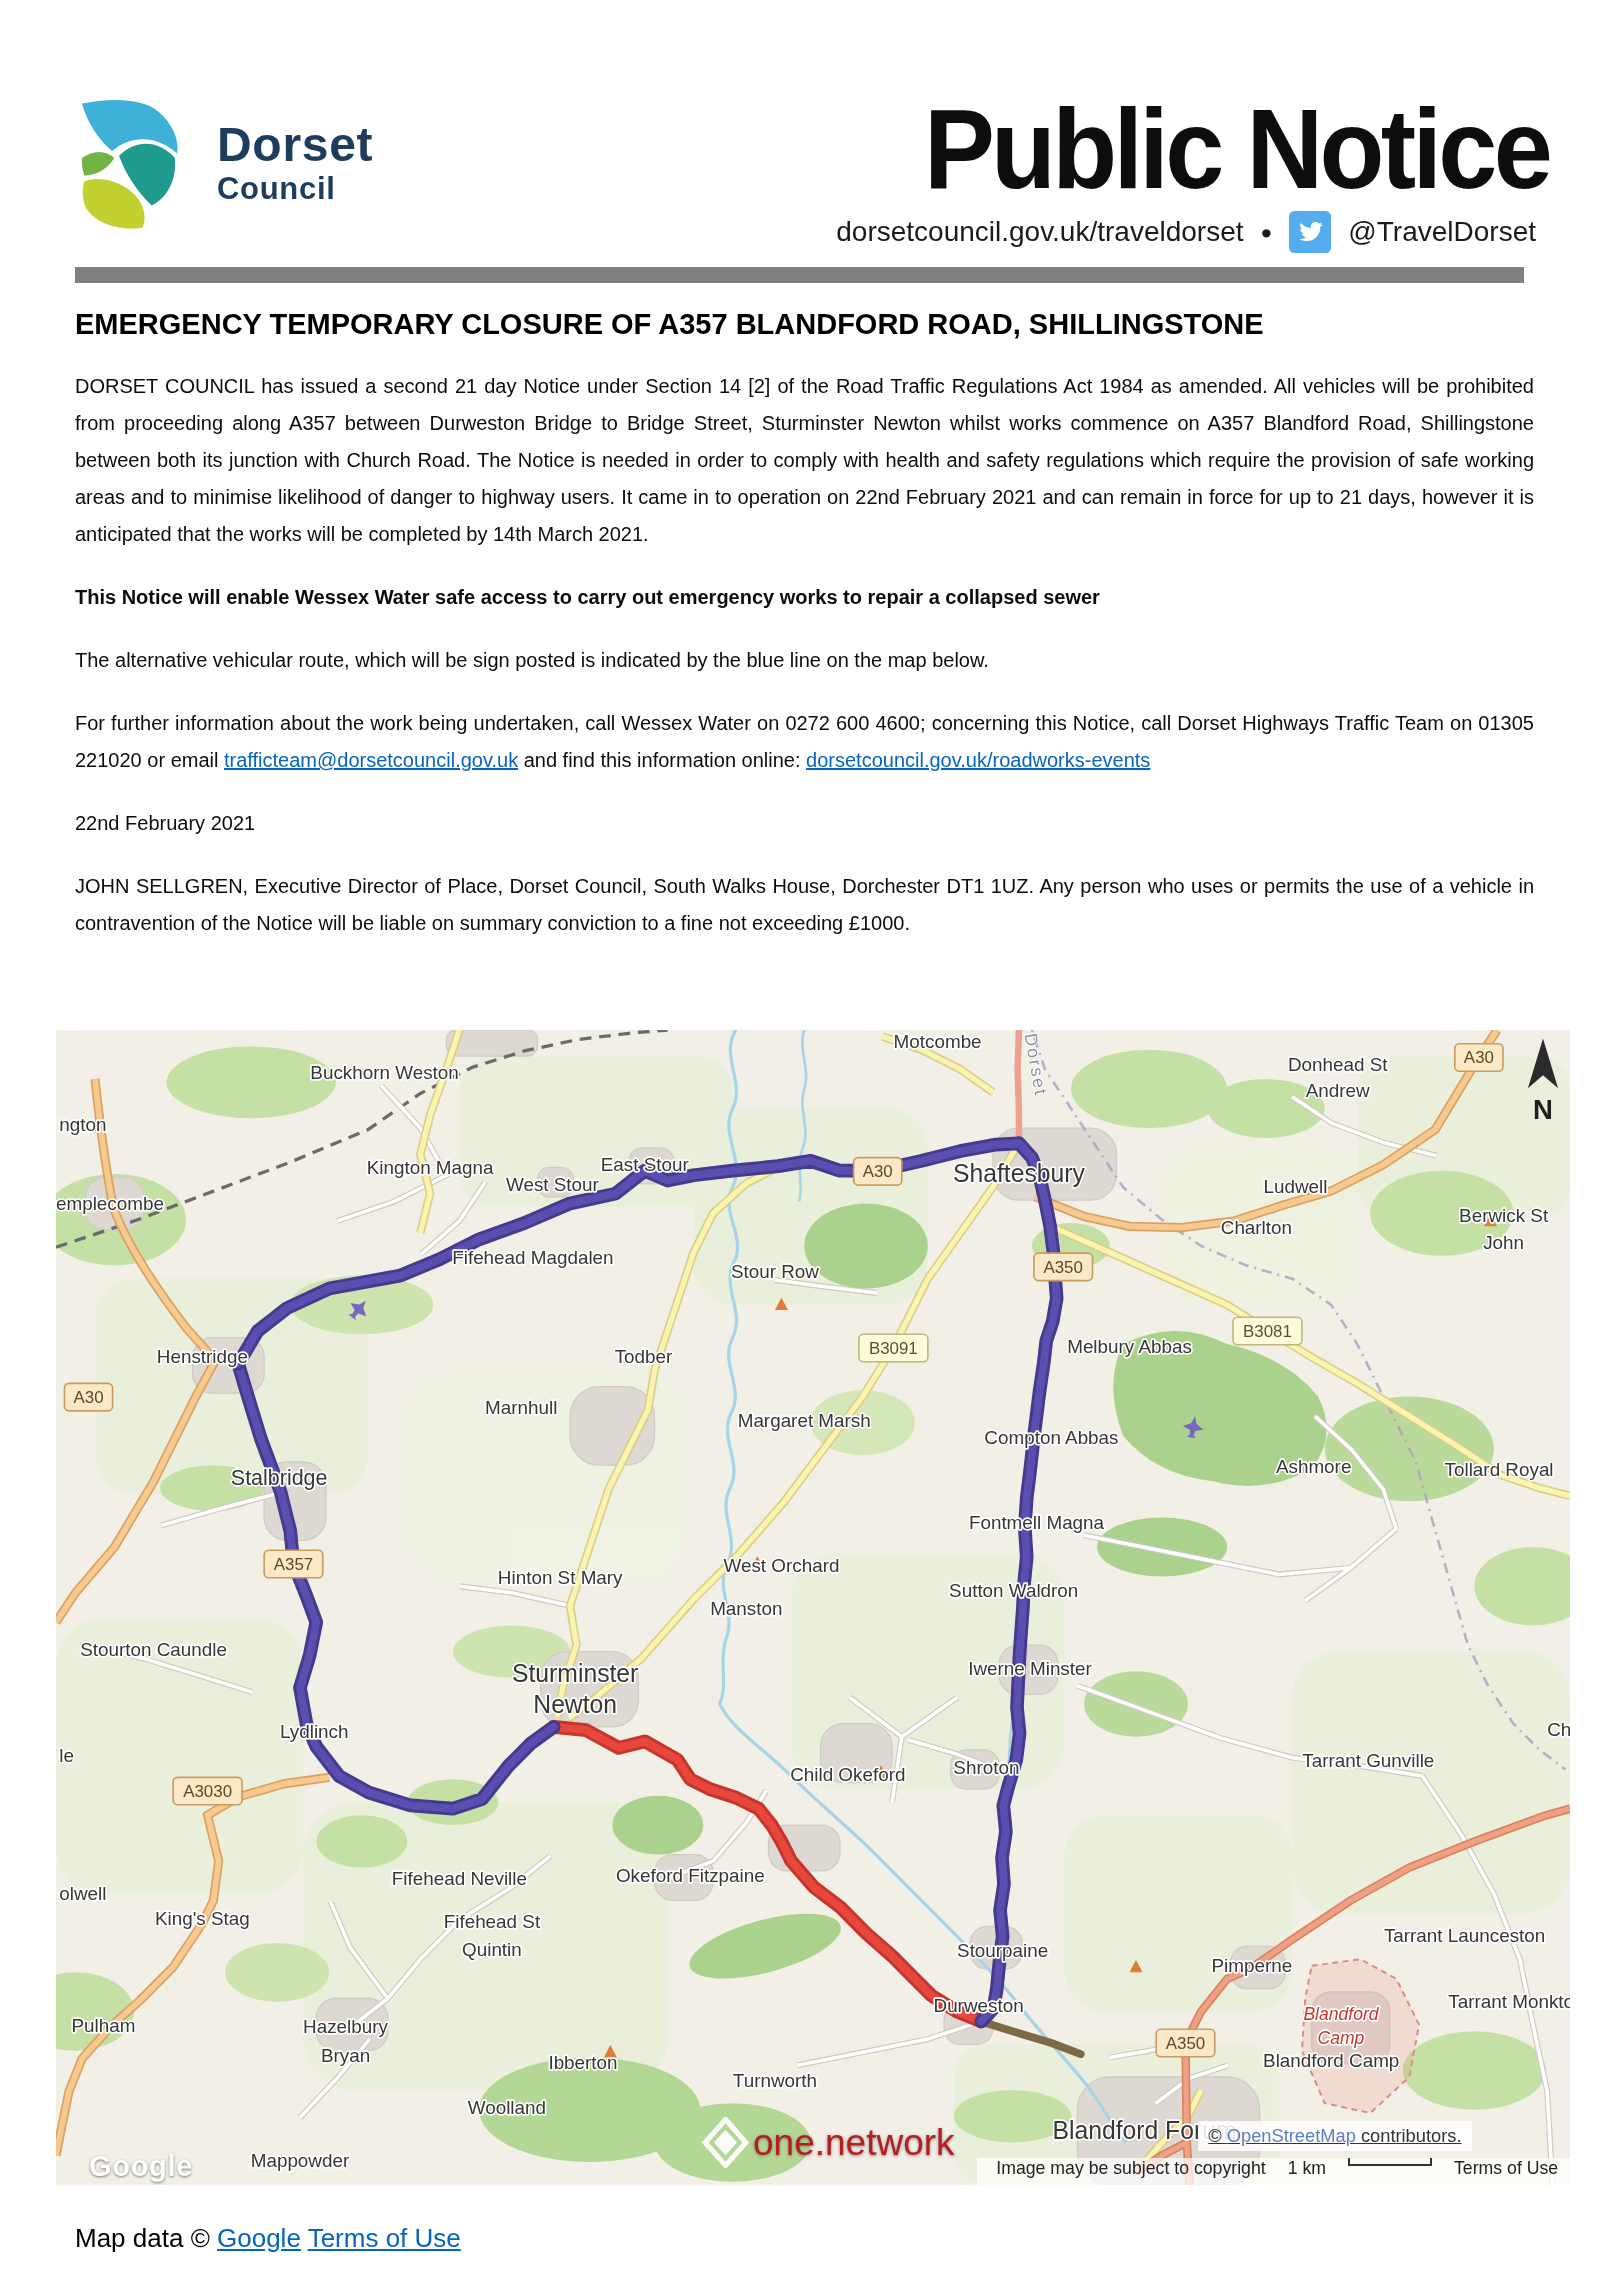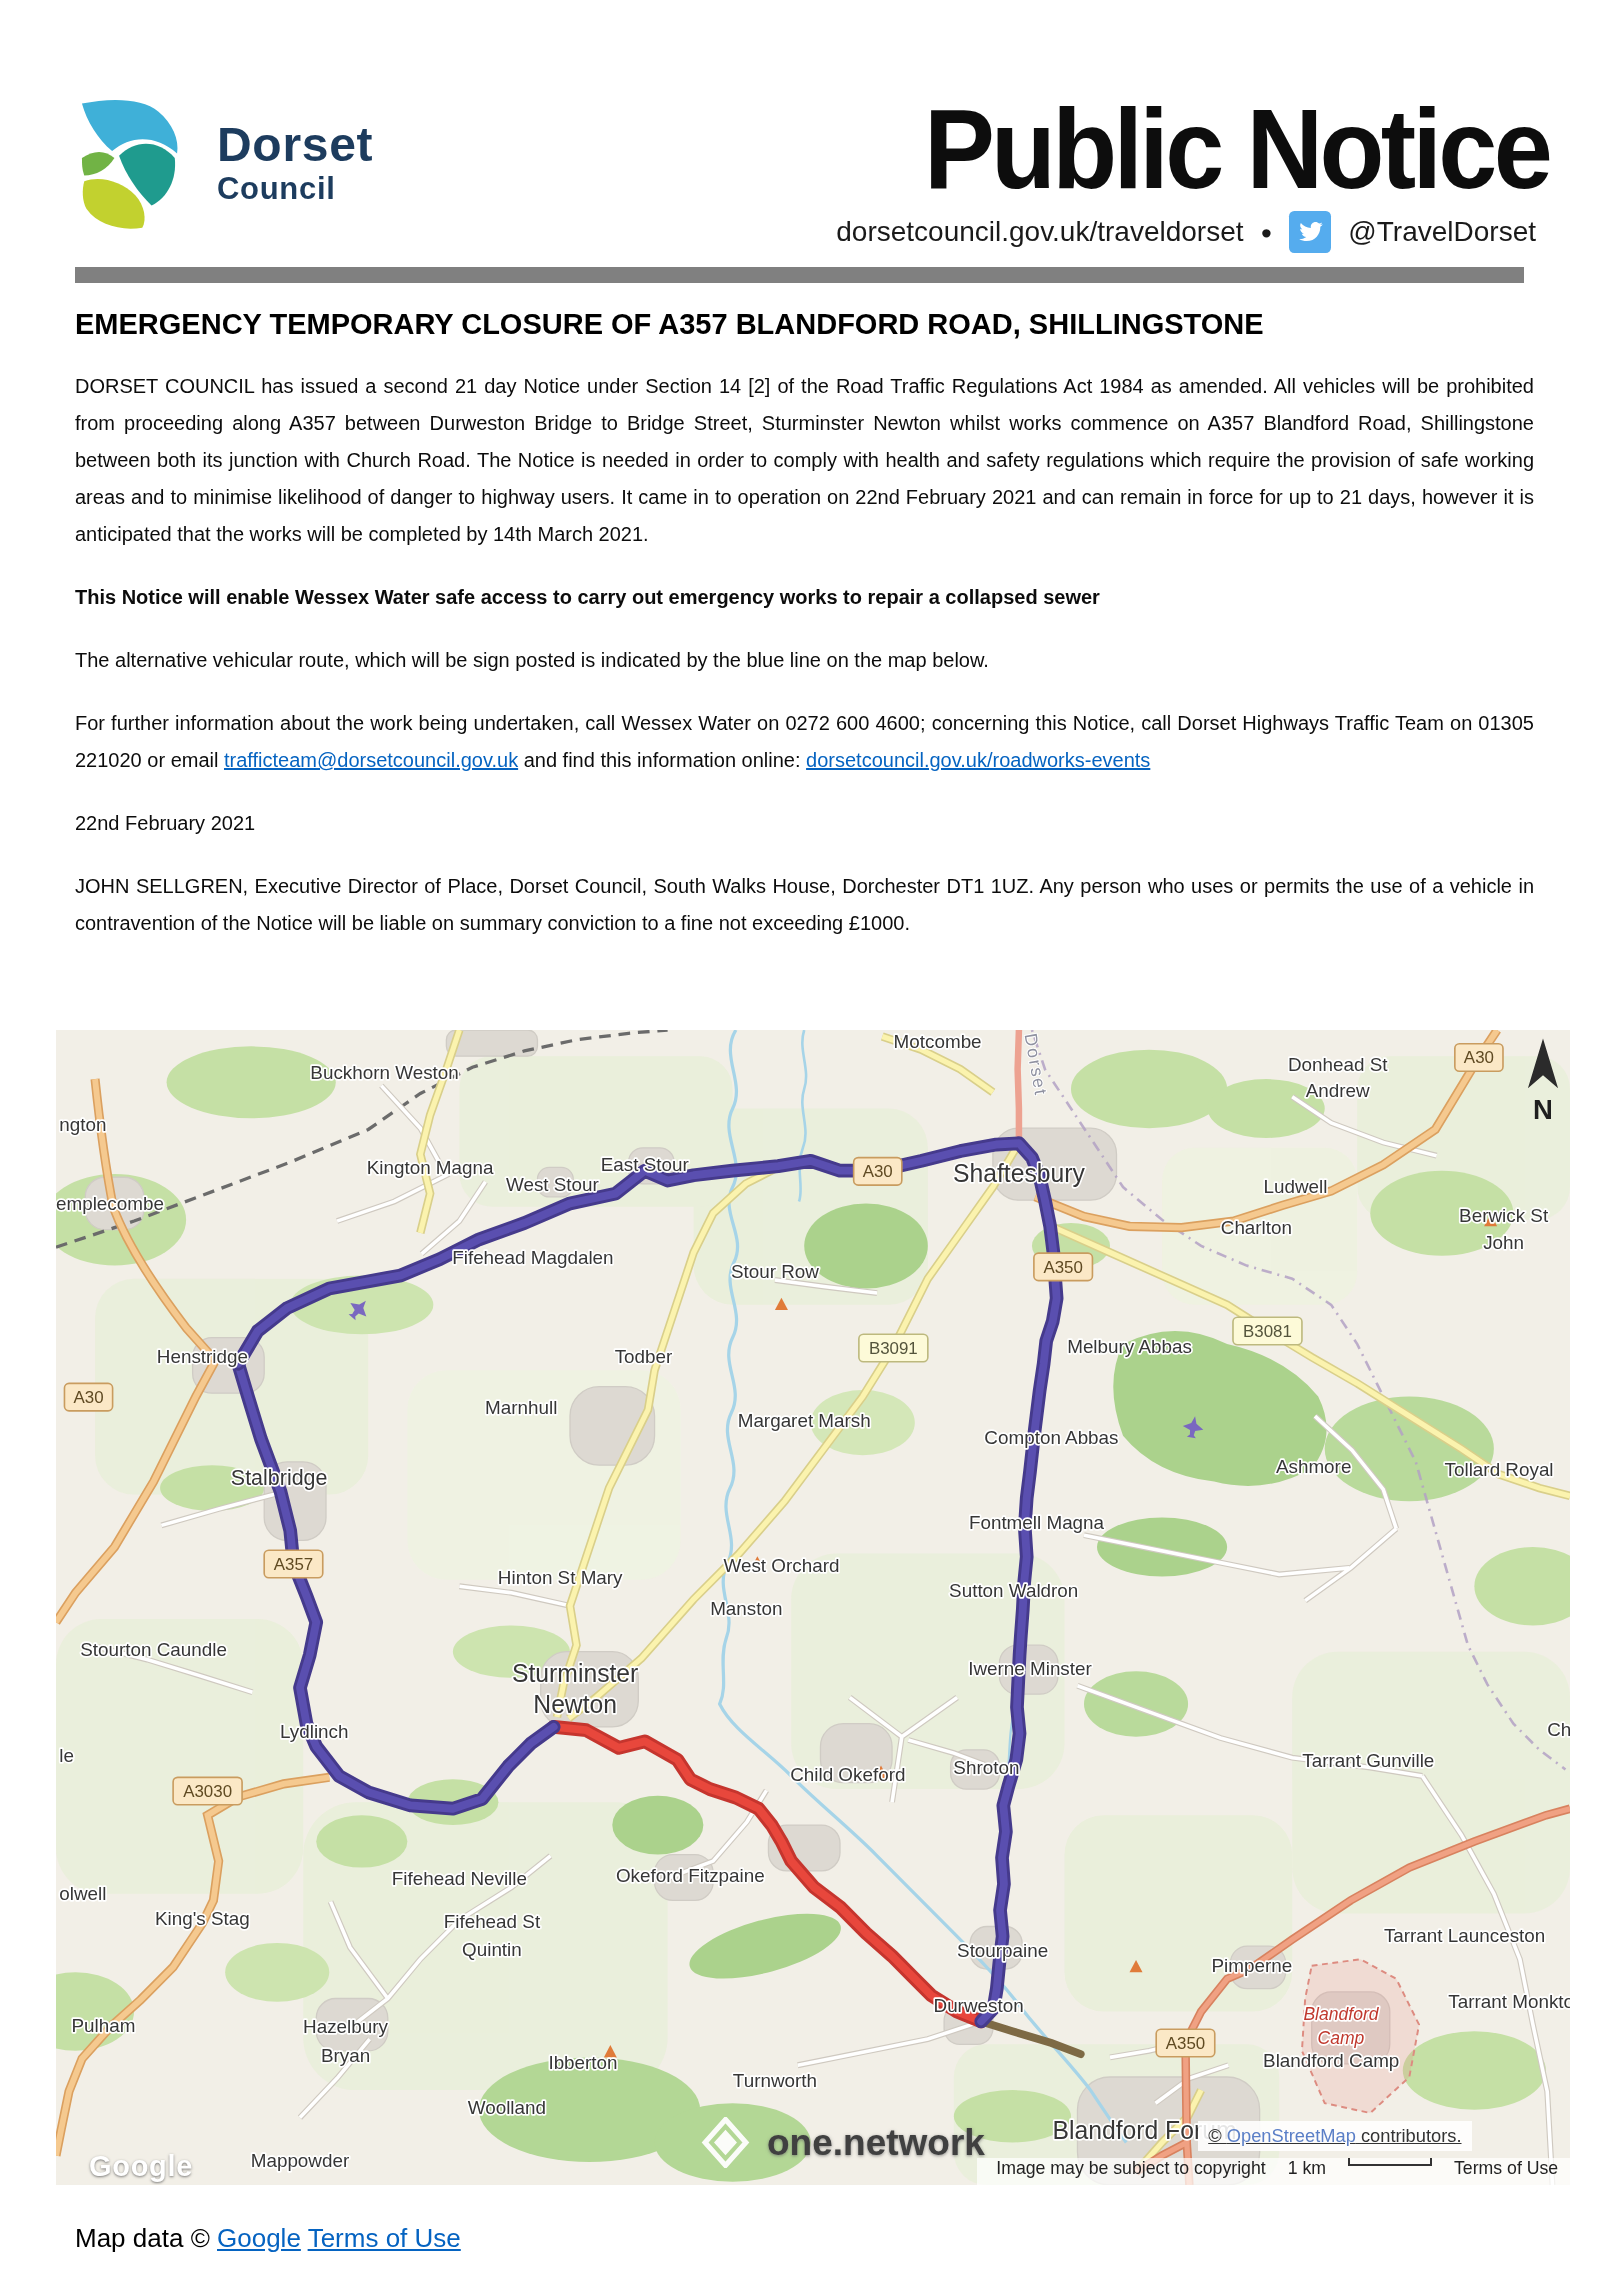--- a/index.html
+++ b/index.html
@@ -34,22 +34,22 @@
   text.county{fill:#8f91a0;font-size:27px;letter-spacing:3px;stroke-width:3px;}
   text.camp{fill:#c0392e;font-style:italic;font-size:27px;}
   .badge-a rect{fill:#fbe8c6;stroke:#c99c5f;stroke-width:2.5px;}
   .badge-b rect{fill:#fdfad8;stroke:#bdb97e;stroke-width:2.5px;}
   .badge-a text,.badge-b text{font-size:26px;fill:#5f4a22;text-anchor:middle;font-family:"Liberation Sans",sans-serif;}
   .badge-b text{fill:#54543c;}
   
   .ov{position:absolute;}
   .google-wm{left:33px;top:1120px;font-size:29px;font-weight:bold;color:#ffffff;letter-spacing:0.7px;
              text-shadow:0 0.7px 2.6px rgba(90,90,90,.8);}
-  .onenet{left:644px;top:1087px;display:flex;align-items:center;gap:16px;color:#404040;
-          font-size:37px;font-weight:bold;text-shadow:0 0.7px 3.3px rgba(100,100,100,.75);}
+  .onenet{left:644px;top:1087px;display:flex;align-items:center;gap:2px;color:#b91c1c;
+          font-size:37px;font-weight:normal;text-shadow:0 0.7px 3.3px rgba(100,100,100,.75);}
   .north{left:1464px;top:6.5px;width:46px;text-align:center;color:#1f1f1f;}
   .north .nlab{font-size:27.5px;font-weight:bold;margin-top:1.3px;color:#1f1f1f;}
   .osm-box{right:98px;bottom:34px;background:rgba(255,255,255,.87);padding:3.9px 10.5px;font-size:18.3px;color:#333;white-space:nowrap;text-decoration:underline;}
   .osm-box .osm-link{color:#5b7fc7;text-decoration:none;}
   .attrib{right:0;bottom:0;height:27.5px;background:rgba(255,255,255,.72);display:flex;align-items:flex-start;
           gap:22px;padding:0 11.8px 0 19.6px;font-size:17.7px;color:#222;white-space:nowrap;}
   .scalebar{width:80px;height:6.5px;border-left:2px solid #333;border-right:2px solid #333;border-bottom:2.6px solid #333;}
   
   .footer{position:absolute;left:75px;top:2223px;font-size:26px;color:#000;}
 </style>

